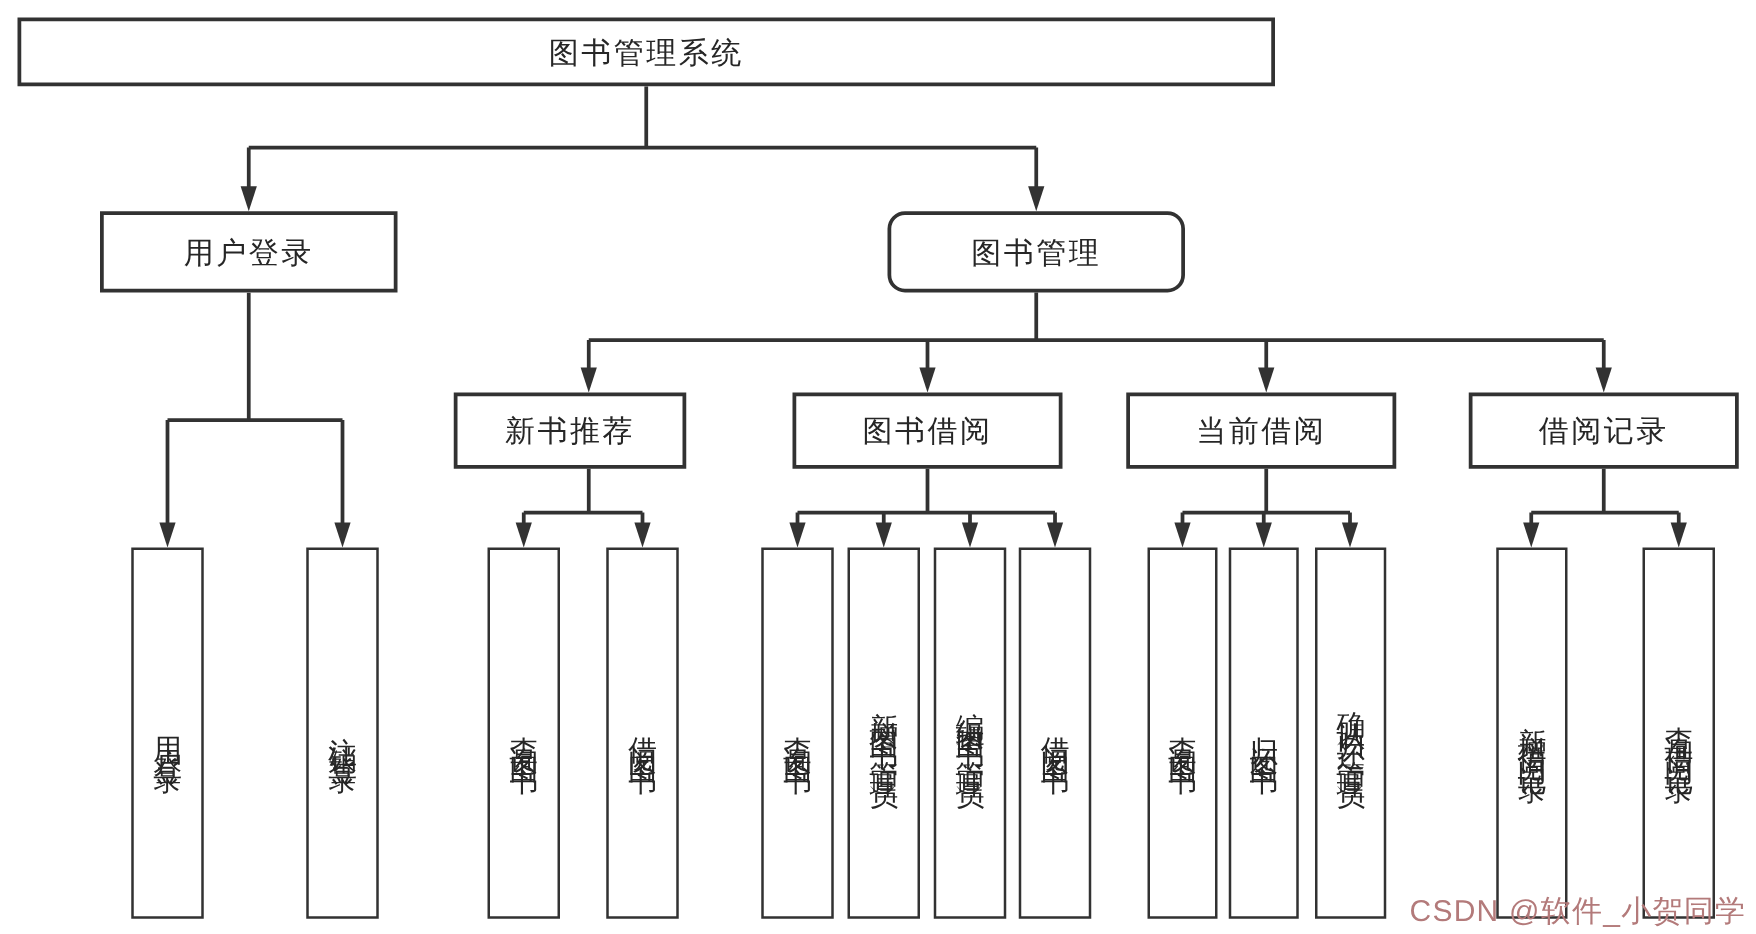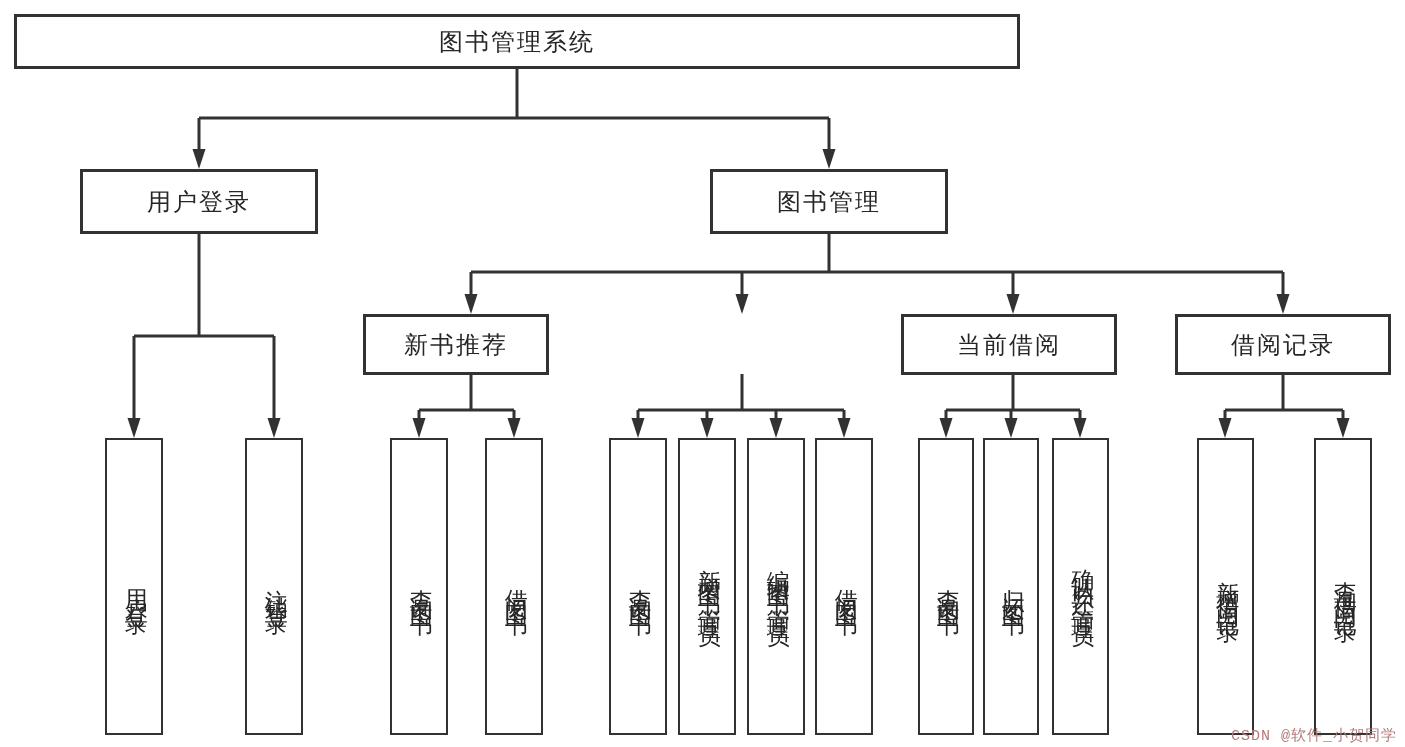--- a/index.html
+++ b/index.html
@@ -2,21 +2,21 @@
 <html><head>
 <meta charset="utf-8">
 <style>
   * { box-sizing: border-box; }
   html, body { margin: 0; padding: 0; background: #ffffff; }
   #stage {
     position: relative;
     width: 1405px;
     height: 747px;
     background: #ffffff;
-    font-family: Liberation Mono, monospace;
+    font-family: Liberation Sans, sans-serif;
     color: #262626;
     overflow: hidden;
   }
   #wires { position: absolute; left: 0; top: 0; }
   .box {
     position: absolute;
     background: #ffffff;
     border: 3px solid #323232;
     display: flex;
     align-items: center;
@@ -32,21 +32,21 @@
     text-orientation: mixed;
     font-size: 23px;
     letter-spacing: 8px;
     line-height: 1.1;
     white-space: normal;
   }
   .watermark {
     position: absolute;
     right: 8px;
     bottom: 2px;
-    font-size: 15px;
+    font-size: 24px;
     letter-spacing: 1px;
     color: #b37a7a;
   }
 </style>
 </head>
 <body>
 
 <div id="stage">
 
   <svg id="wires" width="1405" height="747" viewBox="0 0 1405 747">
@@ -77,23 +77,24 @@
       <polygon points="1004.5,418 1017.5,418 1011,438"></polygon>
       <polygon points="1073.5,418 1086.5,418 1080,438"></polygon>
       <polygon points="1218.5,418 1231.5,418 1225,438"></polygon>
       <polygon points="1336.5,418 1349.5,418 1343,438"></polygon>
     </g>
   </svg>
 
   <div class="box" style="left:14px; top:14px; width:1006px; height:55px;">图书管理系统</div>
 
   <div class="box" style="left:80px; top:169px; width:238px; height:65px;">用户登录</div>
-  <div class="box" style="left:710px; top:169px; width:238px; height:65px;">图书管理</div>
+  <div class="box" style="left:710px; top:169px; width:238px; height:65px;border-radius:14px;">图书管理</div>
 
   <div class="box" style="left:363px; top:314px; width:186px; height:61px;">新书推荐</div>
+  <div class="box" style="left:634px; top:314px; width:216px; height:61px;">图书借阅</div>
   <div class="box" style="left:901px; top:314px; width:216px; height:61px;">当前借阅</div>
   <div class="box" style="left:1175px; top:314px; width:216px; height:61px;">借阅记录</div>
 
   <div class="box vbox" style="left:105px; top:438px; width:58px; height:297px;">用户登录</div>
   <div class="box vbox" style="left:245px; top:438px; width:58px; height:297px;">注销登录</div>
 
   <div class="box vbox" style="left:390px; top:438px; width:58px; height:297px;">查询图书</div>
   <div class="box vbox" style="left:485px; top:438px; width:58px; height:297px;">借阅图书</div>
 
   <div class="box vbox" style="left:609px; top:438px; width:58px; height:297px;">查询图书</div>

